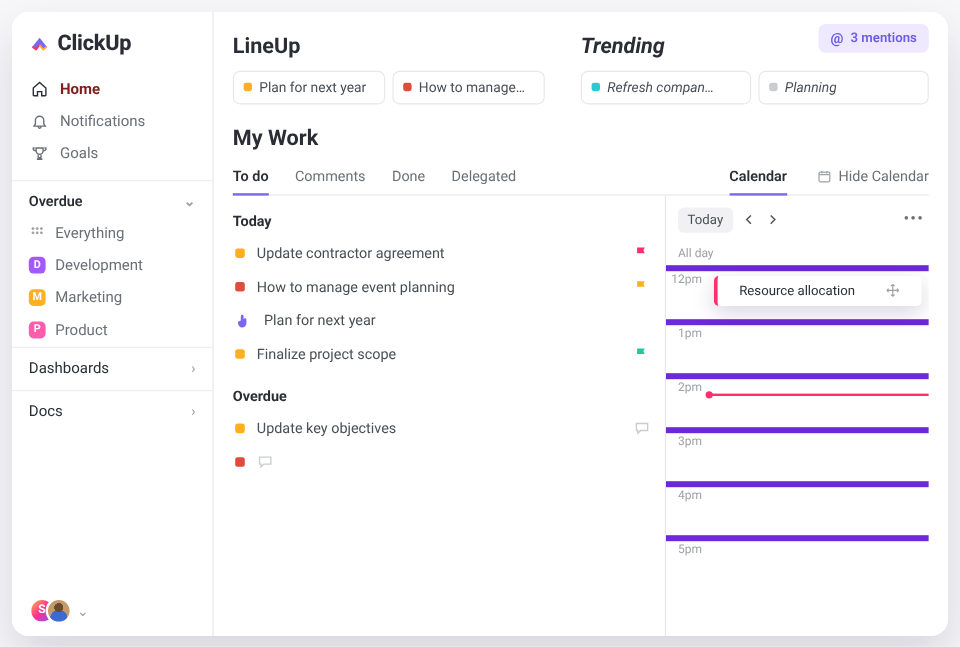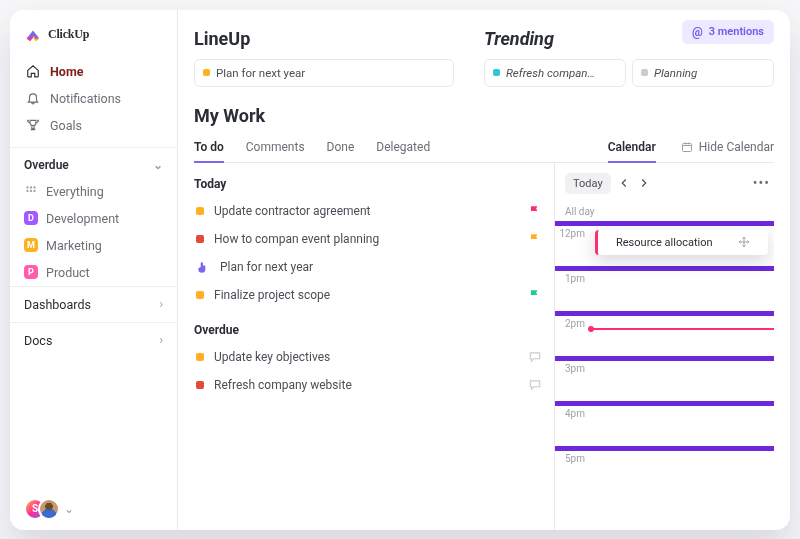--- a/index.html
+++ b/index.html
@@ -10,21 +10,21 @@
   background: #fff;
   border-radius: 14px;
   box-shadow: 0 20px 40px rgba(40,30,70,0.15);
   display: flex;
   overflow: hidden;
   color: #2a2e34;
 }
 
 .sidebar { width: 168px; border-right: 1px solid #e8e8eb; background: #fff; display: flex; flex-direction: column; font-size: 12.5px; }
 .logo-row { display: flex; align-items: center; gap: 6px; padding: 16px 14px 12px; }
-.logo-row .wordmark { font-weight: 800; font-size: 12px; color: #2a2e34; letter-spacing: -0.2px; font-family: Liberation Serif, serif; }
+.logo-row .wordmark { font-weight: 800; font-size: 18px; color: #2a2e34; letter-spacing: -0.2px; }
 .nav-group { padding: 2px 8px 8px; }
 .nav-item { display: flex; align-items: center; gap: 10px; padding: 6px 8px; border-radius: 4px; color: #6b6f76; cursor: pointer; }
 .nav-item .icon { width: 14px; height: 14px; color: #6b6f76; display: inline-flex; }
 .nav-item.active { color: #7f1d1d; font-weight: 700; }
 .nav-item.active .icon { color: #2a2e34; }
 .section-header { display: flex; align-items: center; justify-content: space-between; padding: 10px 14px 6px; font-size: 12px; font-weight: 600; color: #2a2e34; border-top: 1px solid #eee; }
 .space-item { display: flex; align-items: center; gap: 8px; padding: 6px 14px; color: #6b6f76; cursor: pointer; }
 .space-badge { width: 14px; height: 14px; border-radius: 4px; font-size: 9px; color: #fff; display: inline-flex; align-items: center; justify-content: center; font-weight: 700; }
 .ev-icon { width: 14px; height: 14px; color: #9ea1a7; display:inline-flex; }
 .collapsible { display: flex; align-items: center; justify-content: space-between; padding: 10px 14px; font-size: 12.5px; color: #2a2e34; border-top: 1px solid #eee; cursor: pointer; }
@@ -197,20 +197,24 @@
     </div>
 
     <div class="headers-row">
       <div class="col-left">
         <div class="sec-title">LineUp</div>
         <div class="chips-row" id="lineup-chips">
             <div class="chip">
               <span class="dot" style="background:#ffb020"></span>
               <span class="text">Plan for next year</span>
             </div>
+            <div class="chip">
+              <span class="dot" style="background:#e24a3b"></span>
+              <span class="text">How to manage…</span>
+            </div>
           </div>
       </div>
       <div class="col-right">
         <div class="sec-title">Trending</div>
         <div class="chips-row" id="trending-chips">
             <div class="chip">
               <span class="dot" style="background:#2ec7d6"></span>
               <span class="text">Refresh compan…</span>
             </div>
             <div class="chip">
@@ -252,21 +256,21 @@
               <span class="dot" style="background:#ffb020"></span>
               <span class="title">Update contractor agreement</span>
               <span class="flag">
                 <svg viewBox="0 0 24 24" width="14" height="14">
                   <path d="M5 3v18M5 4h11l-2 4 2 4H5" fill="#fd2f6d"></path>
                 </svg>
               </span>
             </div>
             <div class="task-row">
               <span class="dot" style="background:#e24a3b"></span>
-              <span class="title">How to compan event planning</span>
+              <span class="title">How to manage event planning</span>
               <span class="flag">
                 <svg viewBox="0 0 24 24" width="14" height="14">
                   <path d="M5 3v18M5 4h11l-2 4 2 4H5" fill="#ffb020"></path>
                 </svg>
               </span>
             </div>
             <div class="task-row">
               <span class="hand">
                 <svg viewBox="0 0 24 24" width="14" height="14">
                   <path d="M8 12V6a2 2 0 114 0v5a2 2 0 114 0v5a6 6 0 01-12 0v-2l4-2z" fill="#7b68ee"></path>
@@ -288,21 +292,20 @@
               <span class="dot" style="background:#ffb020"></span>
               <span class="title">Update key objectives</span>
               <span class="bubble">
                 <svg viewBox="0 0 24 24" width="14" height="14">
                   <path d="M4 5h16v10H10l-4 4v-4H4z" fill="none" stroke="currentColor" stroke-width="2"></path>
                 </svg>
               </span>
             </div>
             <div class="task-row">
               <span class="dot" style="background:#e24a3b"></span>
-              <span class="title">Refresh company website</span>
               <span class="bubble">
                 <svg viewBox="0 0 24 24" width="14" height="14">
                   <path d="M4 5h16v10H10l-4 4v-4H4z" fill="none" stroke="currentColor" stroke-width="2"></path>
                 </svg>
               </span>
             </div>
           </div>
 
         <div class="cal-col">
           <div class="cal-head">

